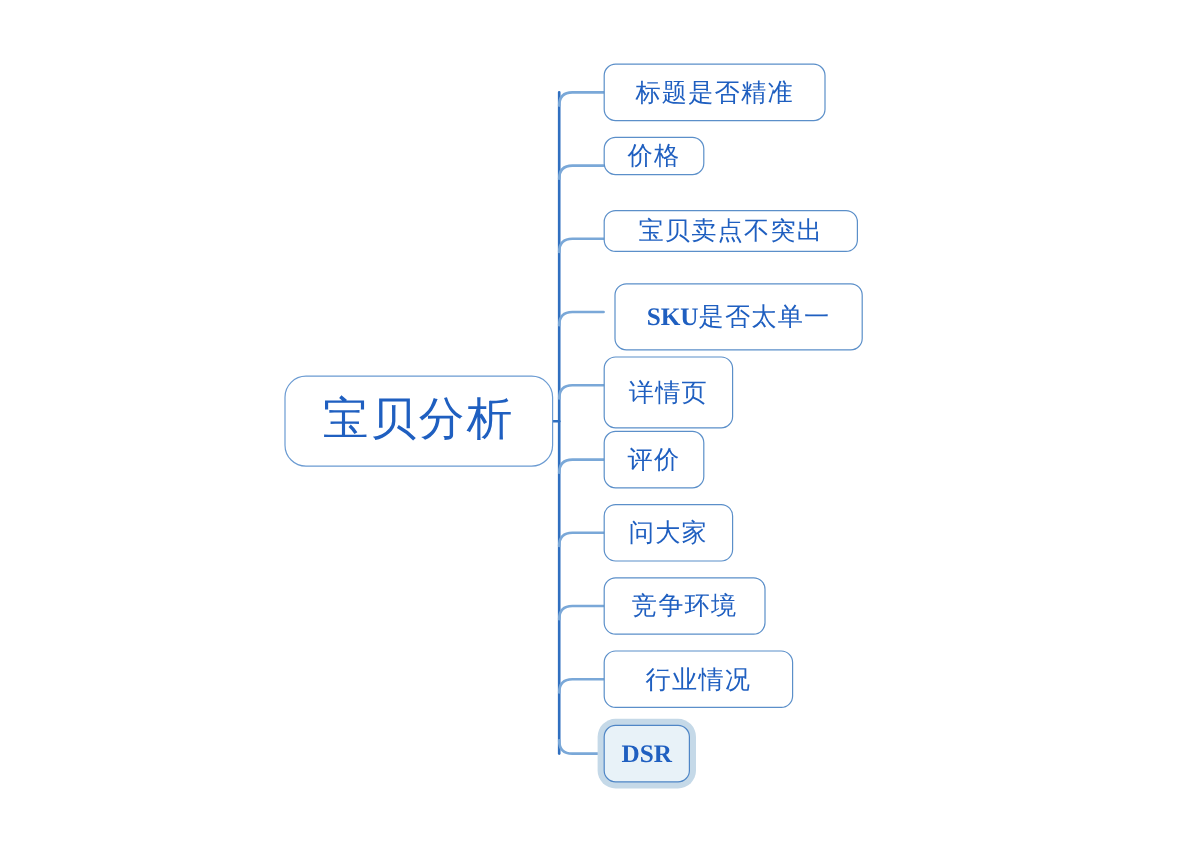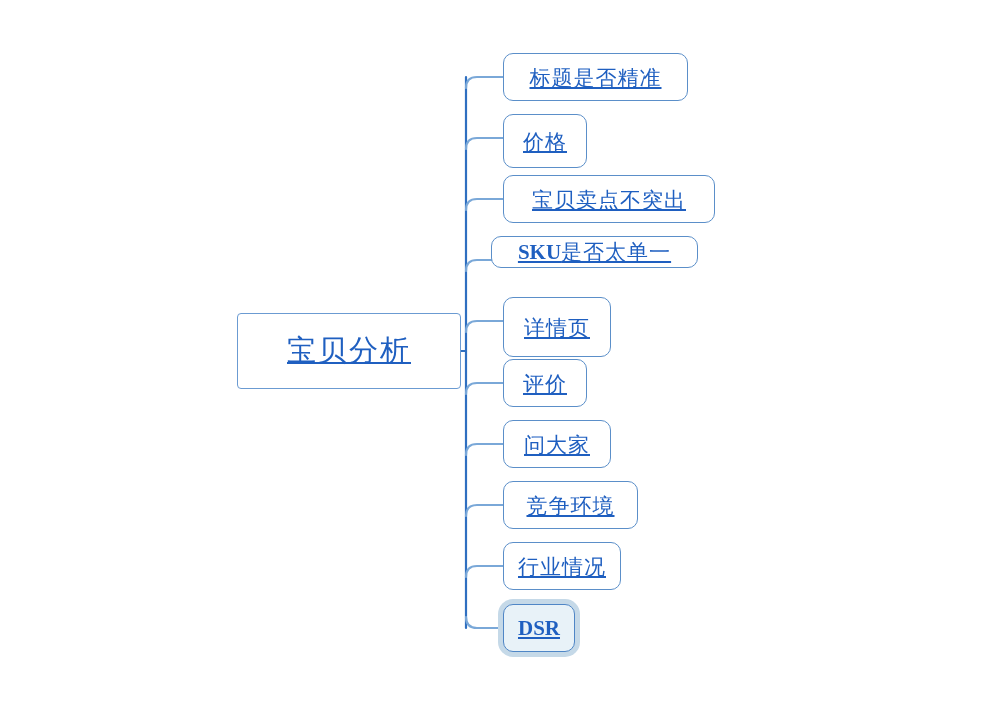--- a/index.html
+++ b/index.html
@@ -36,27 +36,26 @@
     justify-content: center;
     background: #ffffff;
     border: 1px solid #5b8fc9;
     border-radius: 9px;
     color: #1f5fc0;
     white-space: nowrap;
   }
   .node-label {
     display: block;
     line-height: 1;
-    text-decoration: underline;
   }
   
   .node.central {
     border: 1px solid #6b9bd2;
-    border-radius: 4px;
-    font-size: 29px;
+    border-radius: 18px;
+    font-size: 38px;
     letter-spacing: 2px;
   }
   .node.central .node-label {
     padding-bottom: 2px;
   }
   
   .node.child {
     font-size: 21px;
     border-radius: 10px;
     letter-spacing: 1px;
@@ -107,29 +106,29 @@
   </svg>
 
   <div class="node central" style="left:237px; top:313px; width:224px; height:76px;">
     <span class="node-label">宝贝分析</span>
   </div>
 
   <div class="node child" style="left:503px; top:53px; width:185px; height:48px;">
     <span class="node-label">标题是否精准</span>
   </div>
 
-  <div class="node child" style="left:503px; top:114px; width:84px; height:54px;">
+  <div class="node child" style="left:503px; top:114px; width:84px; height:32px;">
     <span class="node-label">价格</span>
   </div>
 
-  <div class="node child" style="left:503px; top:175px; width:212px; height:48px;">
+  <div class="node child" style="left:503px; top:175px; width:212px; height:35px;">
     <span class="node-label">宝贝卖点不突出</span>
   </div>
 
-  <div class="node child" style="left:491px; top:236px; width:207px; height:32px;">
+  <div class="node child" style="left:512px; top:236px; width:207px; height:56px;">
     <span class="node-label">
       <span class="serif-run">SKU</span><span>是否太单一</span>
     </span>
   </div>
 
   <div class="node child" style="left:503px; top:297px; width:108px; height:60px;">
     <span class="node-label">详情页</span>
   </div>
 
   <div class="node child" style="left:503px; top:420px; width:108px; height:48px;">
@@ -137,21 +136,21 @@
   </div>
 
   <div class="node child" style="left:503px; top:359px; width:84px; height:48px;">
     <span class="node-label">评价</span>
   </div>
 
   <div class="node child" style="left:503px; top:481px; width:135px; height:48px;">
     <span class="node-label">竞争环境</span>
   </div>
 
-  <div class="node child" style="left:503px; top:542px; width:118px; height:48px;">
+  <div class="node child" style="left:503px; top:542px; width:158px; height:48px;">
     <span class="node-label">行业情况</span>
   </div>
 
   <div class="node child selected" style="left:503px; top:604px; width:72px; height:48px;">
     <span class="node-label">DSR</span>
   </div>
 
 </div>
 
 </body></html>

